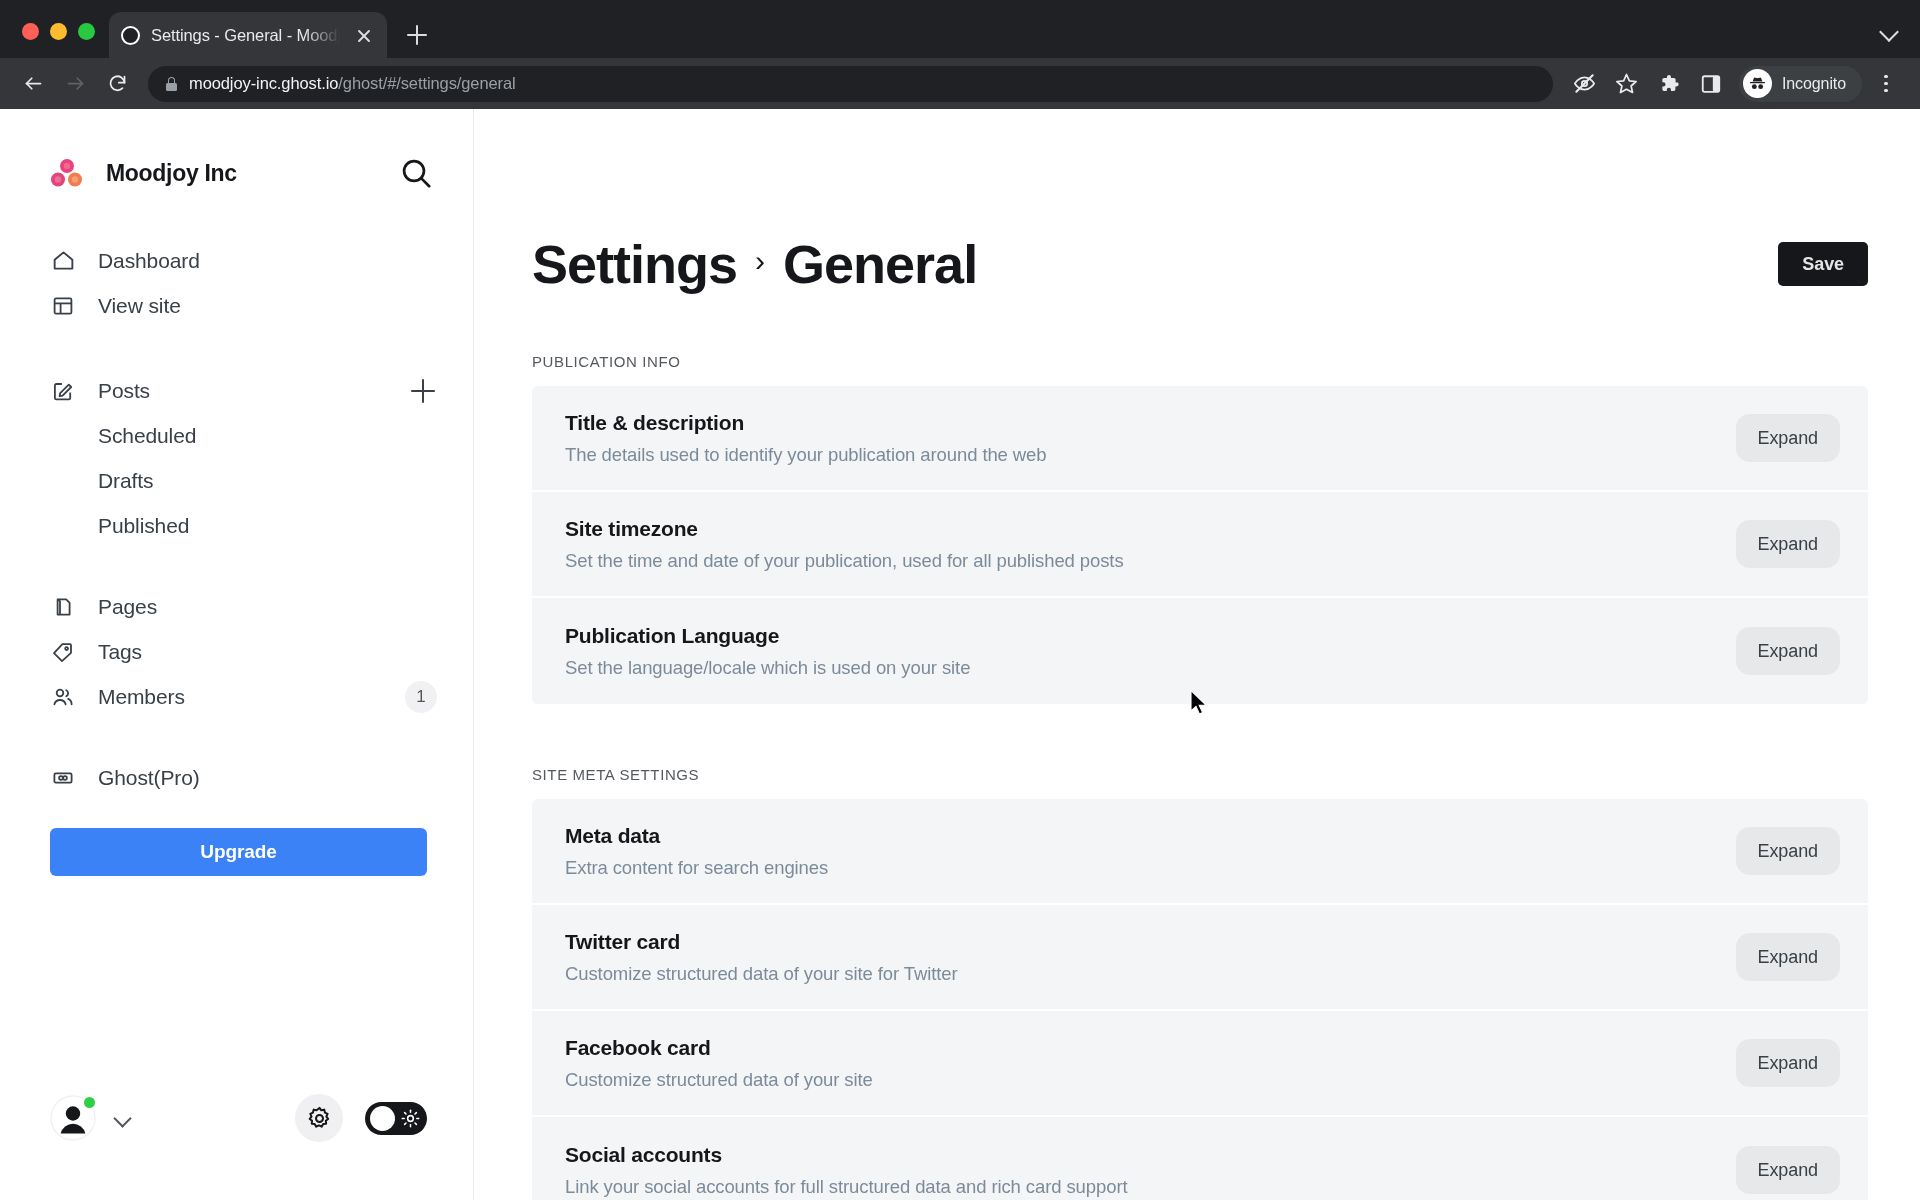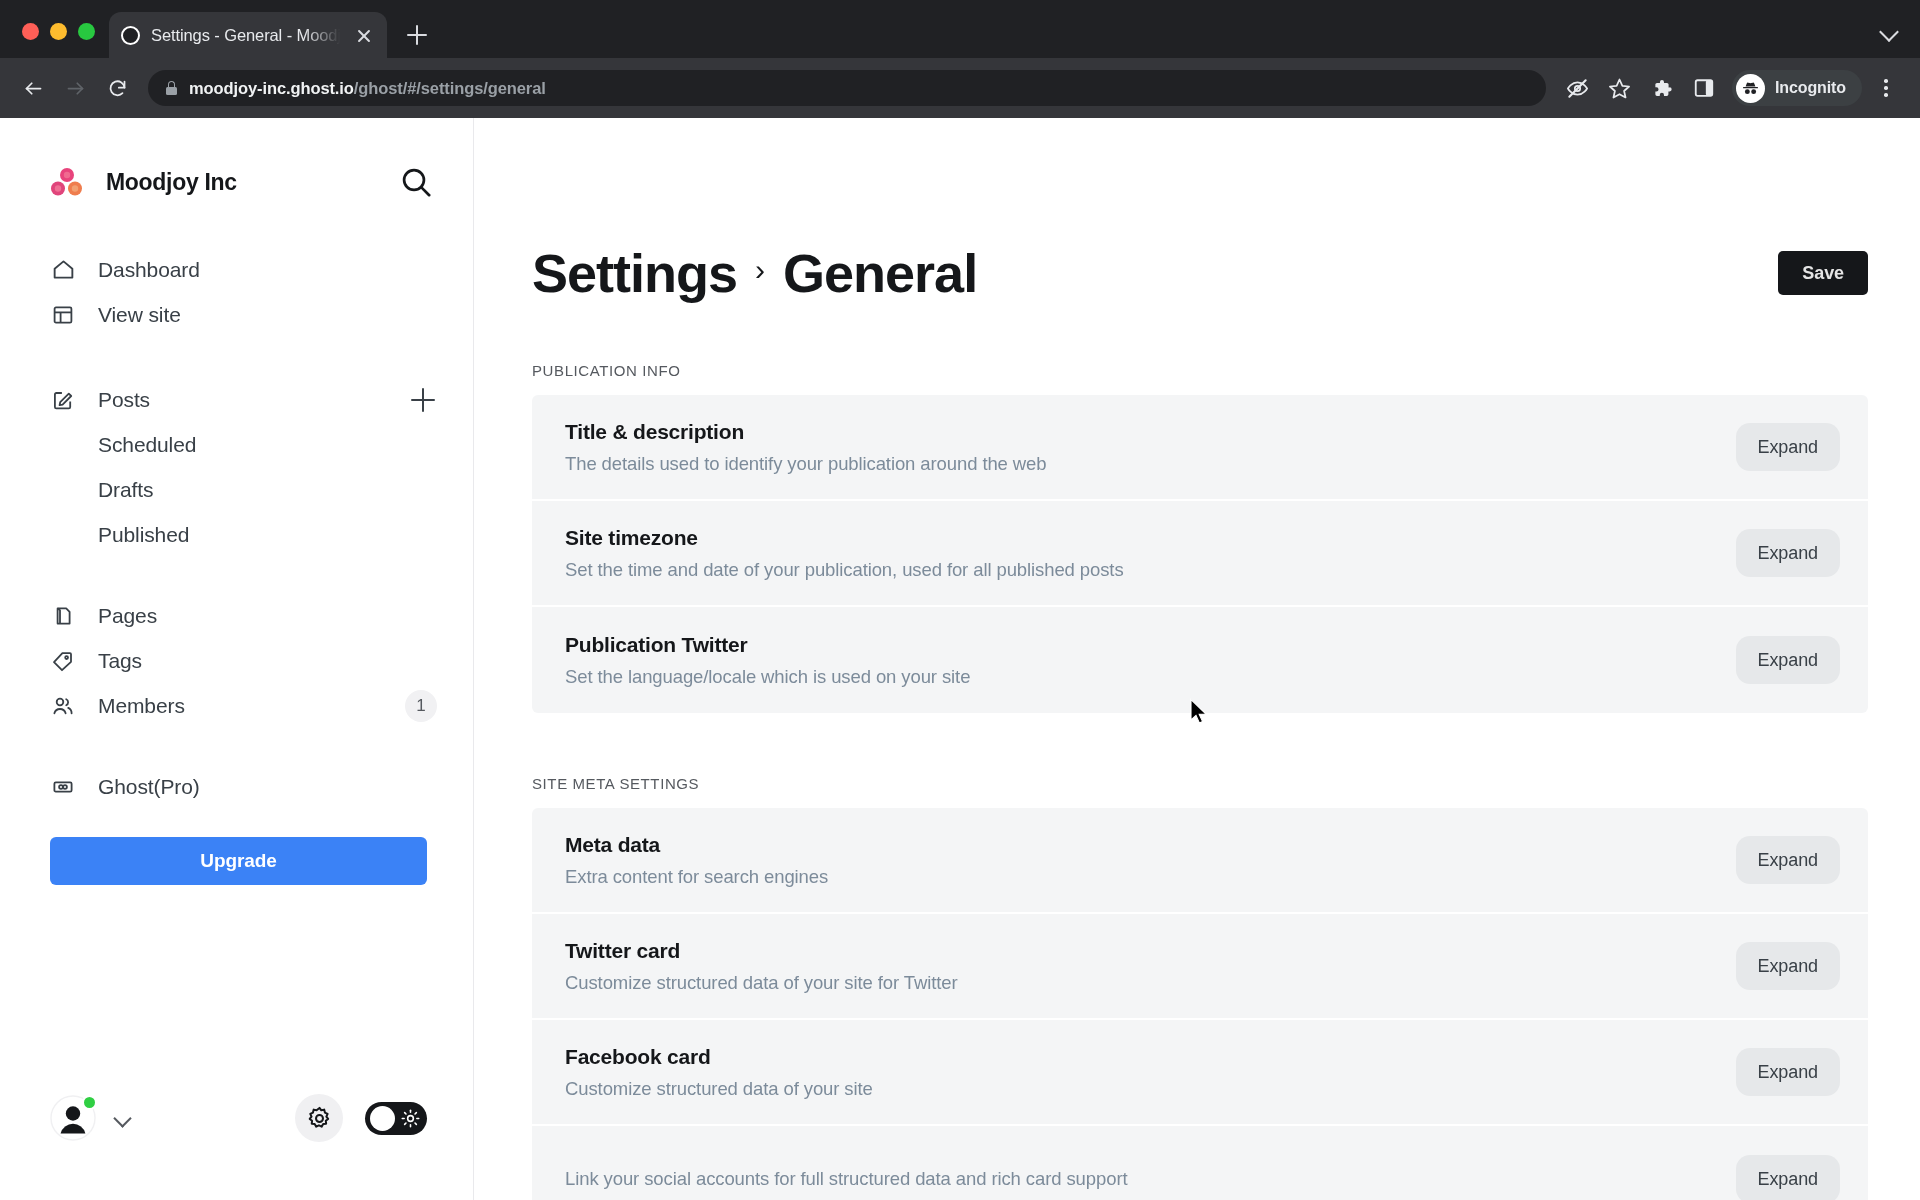--- a/index.html
+++ b/index.html
@@ -54,22 +54,22 @@
 
   .tabstrip-right { margin-left: auto; display: flex; align-items: center; padding: 0 18px 14px 0; }
   .chev-down { width: 26px; height: 26px; position: relative; cursor: pointer; }
   .chev-down::before {
     content: ""; position: absolute; left: 6px; top: 7px; width: 12px; height: 12px;
     border-right: 2.2px solid #dadce0; border-bottom: 2.2px solid #dadce0;
     transform: rotate(45deg);
   }
 
   .toolbar {
-    height: 60px; background: #35363a; display: flex; align-items: center;
-    padding: 0 14px; gap: 4px; flex: none; font-weight: bold;
+    height: 51px; background: #35363a; display: flex; align-items: center;
+    padding: 0 14px; gap: 4px; flex: none;
   }
   .nav-btn {
     width: 38px; height: 38px; border-radius: 50%; display: flex; align-items: center;
     justify-content: center; cursor: pointer; flex: none;
   }
   .arrow-svg { width: 21px; height: 21px; }
   .omnibox {
     flex: 1; height: 36px; background: #202124; border-radius: 18px;
     display: flex; align-items: center; padding: 0 16px; gap: 12px; margin: 0 8px;
     position: relative;
@@ -488,21 +488,21 @@
           <div class="card-row">
             <div class="card-text">
               <div class="card-title">Site timezone</div>
               <div class="card-desc">Set the time and date of your publication, used for all published posts</div>
             </div>
             <button class="expand-btn">Expand</button>
           </div>
 
           <div class="card-row">
             <div class="card-text">
-              <div class="card-title">Publication Twitter</div>
+              <div class="card-title">Publication Language</div>
               <div class="card-desc">Set the language/locale which is used on your site</div>
             </div>
             <button class="expand-btn">Expand</button>
           </div>
         </div>
       </div>
 
       <div class="section">
         <div class="section-title">SITE META SETTINGS</div>
         <div class="card-group">
@@ -526,20 +526,21 @@
           <div class="card-row">
             <div class="card-text">
               <div class="card-title">Facebook card</div>
               <div class="card-desc">Customize structured data of your site</div>
             </div>
             <button class="expand-btn">Expand</button>
           </div>
 
           <div class="card-row">
             <div class="card-text">
+              <div class="card-title">Social accounts</div>
               <div class="card-desc">Link your social accounts for full structured data and rich card support</div>
             </div>
             <button class="expand-btn">Expand</button>
           </div>
         </div>
       </div>
 
       <svg class="cursor" id="mouse-cursor" viewBox="0 0 22 28" style="left: 715px; top: 580px;">
         <path d="M2 1.5 L2 22 L7 17.4 L10.4 25 L13.6 23.6 L10.2 16.2 L17 16 Z" fill="#000000" stroke="#ffffff" stroke-width="1.1"></path>
       </svg>

